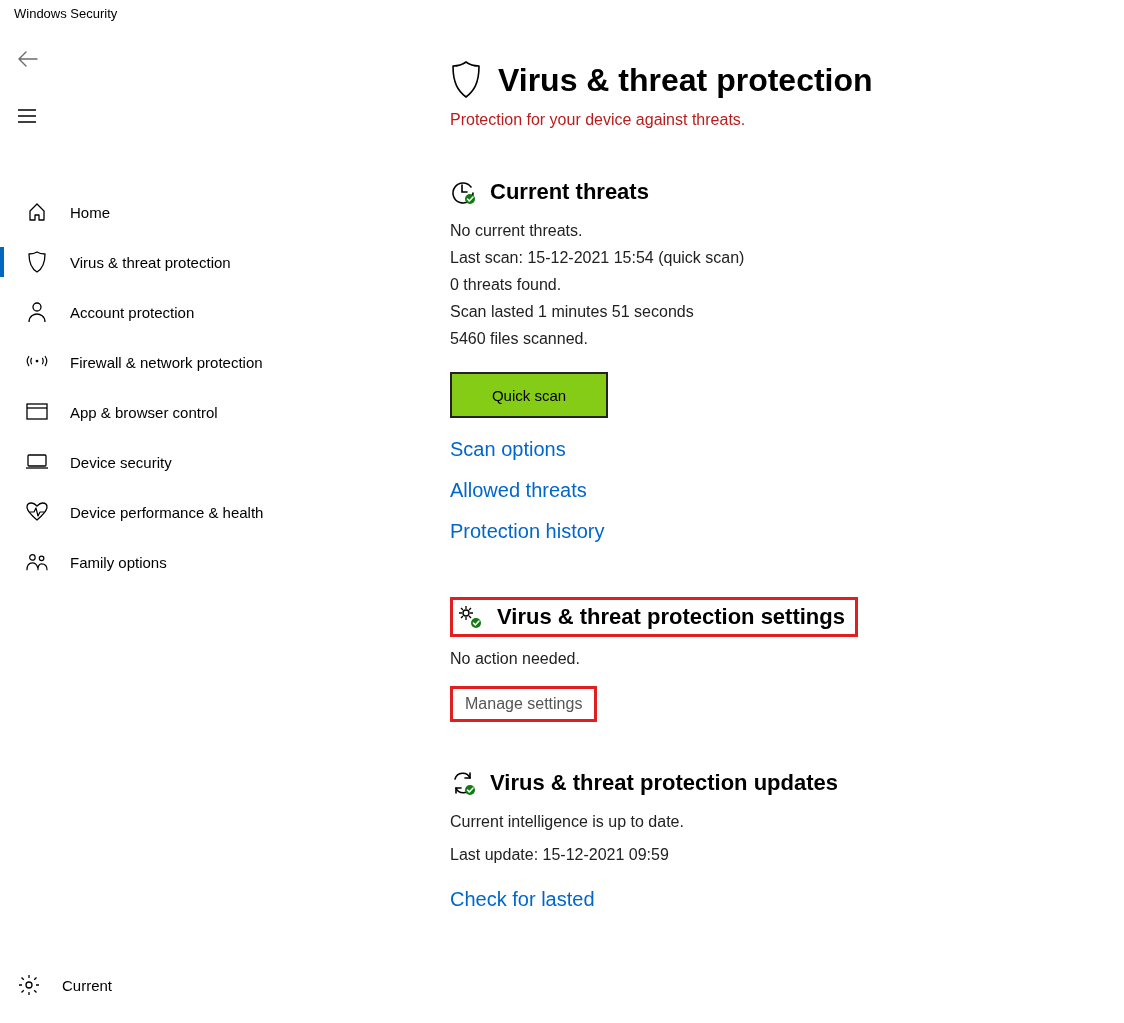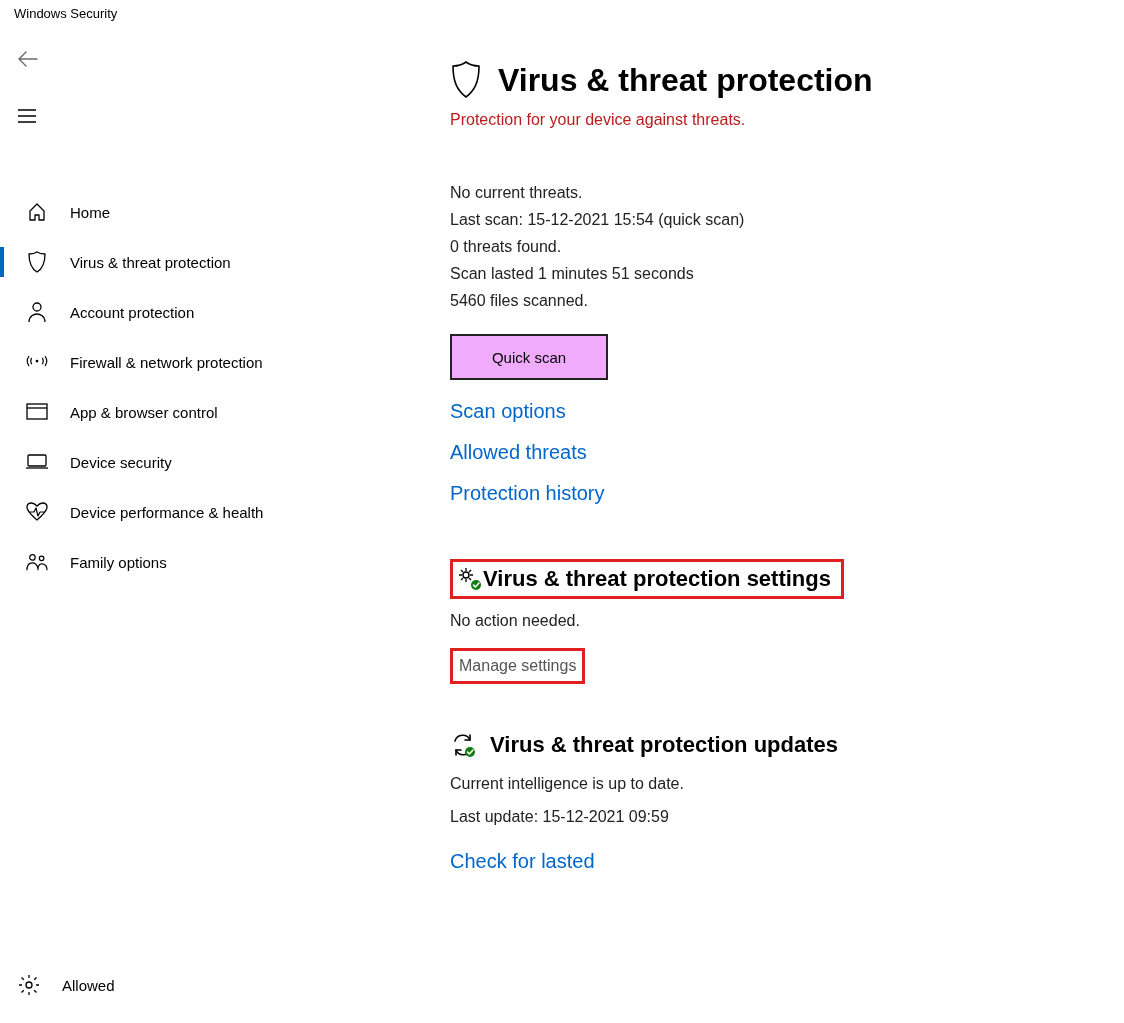--- a/index.html
+++ b/index.html
@@ -122,21 +122,21 @@
   }
   .body-line {
     font-size: 16px;
     line-height: 27px;
     color: #222;
   }
   .btn-quick {
     margin-top: 20px;
     width: 158px;
     height: 46px;
-    background: #f0abfc;
+    background: #84cc16;
     border: 2px solid #222;
     font-size: 15px;
     cursor: pointer;
     font-family: inherit;
   }
   .link {
     color: #0066cc;
     font-size: 20px;
     cursor: pointer;
     display: block;
@@ -146,25 +146,26 @@
     margin-top: 18px;
   }
   .settings-section {
     margin-top: 54px;
   }
   .settings-header-box {
     border: 3px solid #e02020;
     padding: 4px 10px 4px 4px;
     display: inline-flex;
     align-items: flex-end;
+    gap: 14px;
     margin-bottom: 8px;
   }
   .manage-box {
     border: 3px solid #e02020;
-    padding: 6px 6px;
+    padding: 6px 12px;
     display: inline-block;
     margin-top: 14px;
     font-size: 16px;
     color: #555;
     cursor: pointer;
   }
   .updates-section {
     margin-top: 48px;
   }
   svg { display: block; }
@@ -261,36 +262,47 @@
       </div>
     </nav>
 
     <div class="settings-item">
       <span class="icon">
         <svg width="22" height="22" viewBox="0 0 22 22">
             <circle cx="11" cy="11" r="3" stroke="#000" stroke-width="1.3" fill="none"></circle>
             <path d="M11 1 V4 M11 18 V21 M1 11 H4 M18 11 H21 M3.5 3.5 L5.8 5.8 M16.2 16.2 L18.5 18.5 M18.5 3.5 L16.2 5.8 M5.8 16.2 L3.5 18.5" stroke="#000" stroke-width="1.3"></path>
           </svg>
       </span>
-      <span>Allowed</span>
+      <span>Current</span>
     </div>
   </aside>
 
   <main class="main">
     <div class="page-header">
       <span>
         <svg width="32" height="38" viewBox="0 0 32 38">
             <path d="M16 1 C12 4 6 5 3 5 C3 22 8 30 16 36 C24 30 29 22 29 5 C26 5 20 4 16 1 Z" stroke="#000" stroke-width="1.6" fill="none" stroke-linejoin="round"></path>
           </svg>
       </span>
       <h1 class="page-title">Virus &amp; threat protection</h1>
     </div>
     <p class="page-subtitle">Protection for your device against threats.</p>
 
     <section class="section">
+      <div class="section-header">
+        <span>
+          <svg width="26" height="26" viewBox="0 0 26 26">
+              <path d="M21 8 A10 10 0 1 0 23 14" stroke="#000" stroke-width="1.6" fill="none" stroke-linecap="round"></path>
+              <path d="M12 6 V13 H17" stroke="#000" stroke-width="1.6" fill="none" stroke-linecap="round"></path>
+              <circle cx="20" cy="20" r="5" fill="#107c10"></circle>
+              <path d="M17.5 20 L19.3 22 L23 18" stroke="#fff" stroke-width="1.6" fill="none" stroke-linecap="round" stroke-linejoin="round"></path>
+            </svg>
+        </span>
+        <h2 class="section-title">Current threats</h2>
+      </div>
       <div class="body-line">No current threats.</div>
       <div class="body-line">Last scan: 15-12-2021 15:54 (quick scan)</div>
       <div class="body-line">0 threats found.</div>
       <div class="body-line">Scan lasted 1 minutes 51 seconds</div>
       <div class="body-line">5460 files scanned.</div>
 
       <button class="btn-quick">Quick scan</button>
 
       <a class="link">Scan options</a>
       <a class="link tight">Allowed threats</a>

